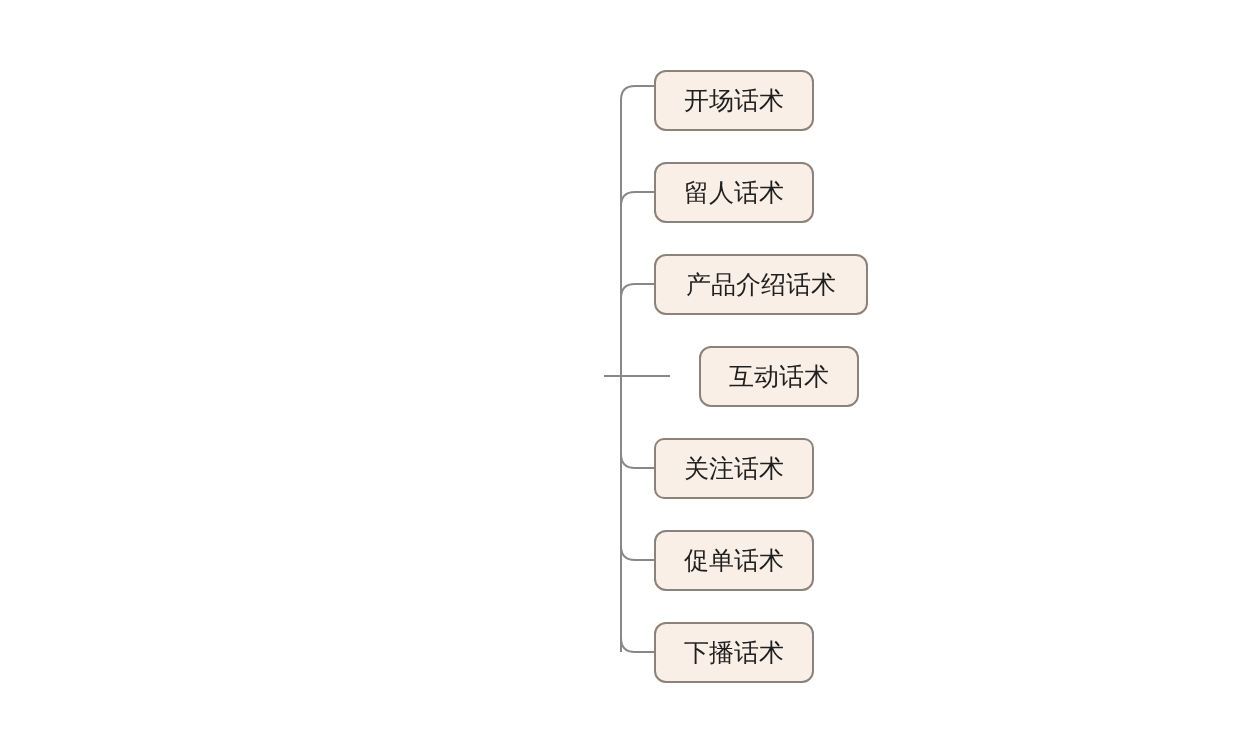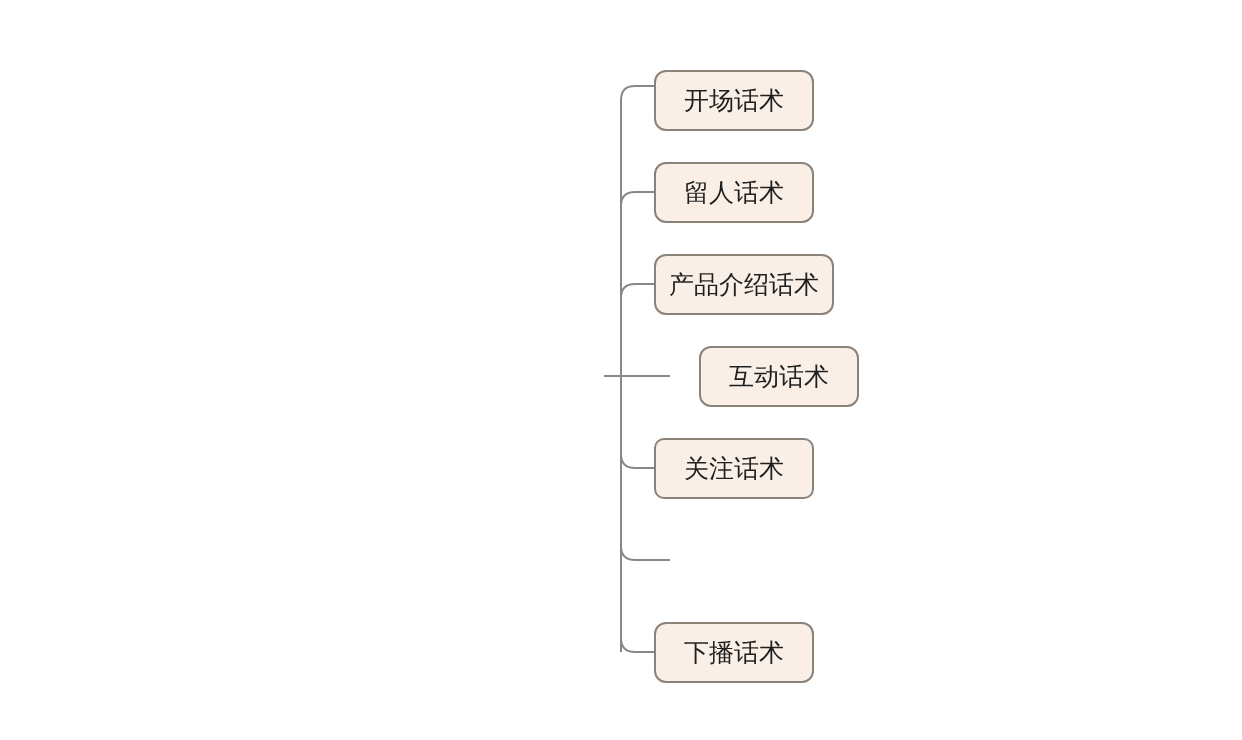--- a/index.html
+++ b/index.html
@@ -60,21 +60,21 @@
     left: 654px;
     width: 160px;
     height: 61px;
     background: #faefe6;
     border: 2px solid #8b8279;
     border-radius: 12px;
     color: #1f1f1f;
     font-size: 25px;
   }
   .node-child.wide {
-    width: 180px;
+    width: 214px;
     text-align: center;
   }
 
   .node-child.c0 { top: 70px; }
   .node-child.c1 { top: 162px; }
   .node-child.c2 { top: 254px; }
   .node-child.c3 { top: 346px; margin-left: 45px; }
   .node-child.c4 { top: 438px; border-radius: 10px; }
   .node-child.c5 { top: 530px; }
   .node-child.c6 { top: 622px; text-align: right; }
@@ -105,16 +105,17 @@
   <div class="node node-child c0">开场话术</div>
 
   <div class="node node-child c1">留人话术</div>
 
   <div class="node node-child wide c2">产品介绍话术</div>
 
   <div class="node node-child c3">互动话术</div>
 
   <div class="node node-child c4">关注话术</div>
 
+  <div class="node node-child c5">促单话术</div>
 
   <div class="node node-child c6">下播话术</div>
 
 </div>
 
 </body></html>

